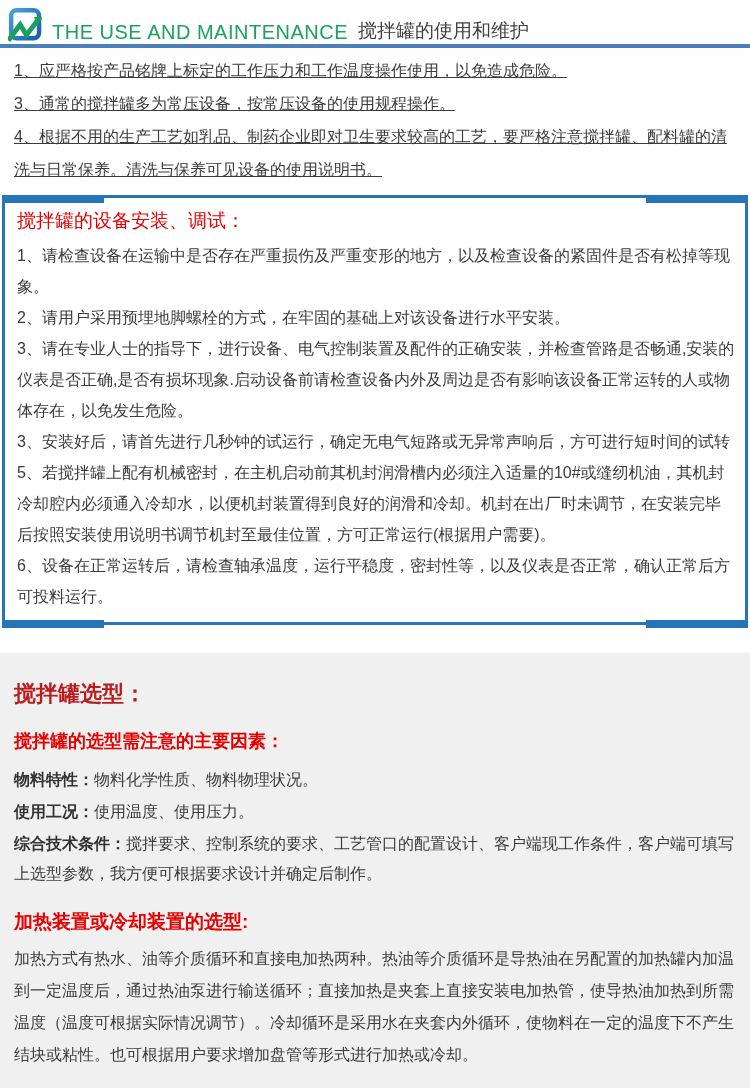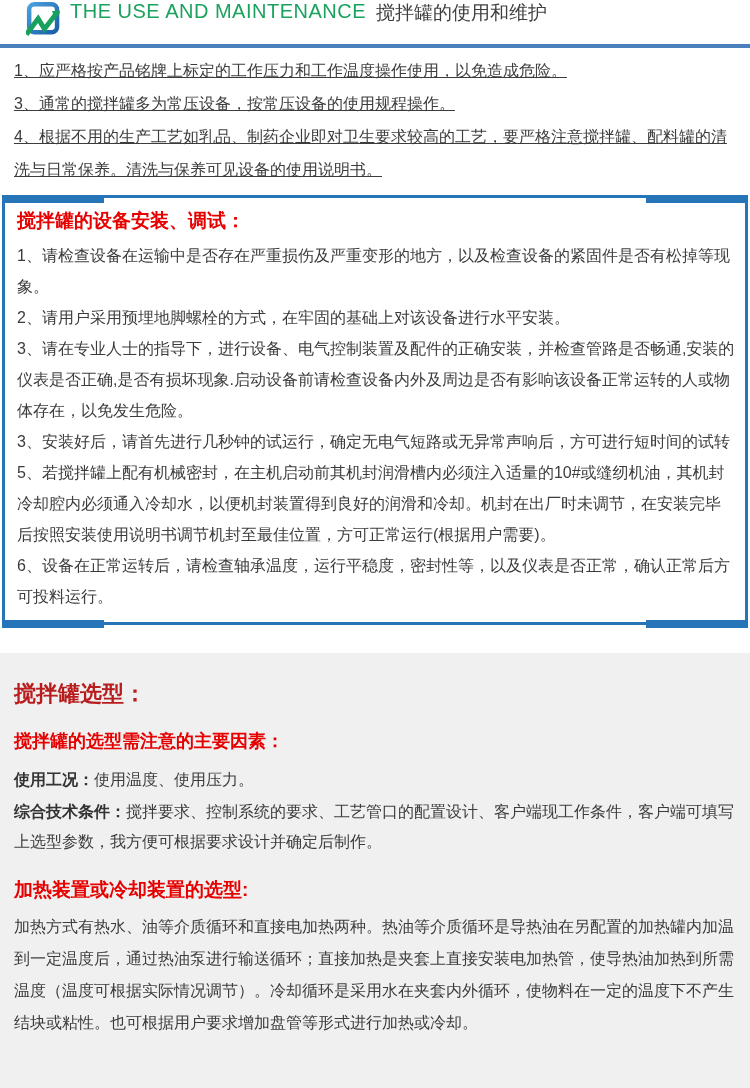--- a/index.html
+++ b/index.html
@@ -11,40 +11,40 @@
     --section-bg:#f0f0f0;
   }
   *{box-sizing:border-box;margin:0;padding:0;}
   html,body{background:#fff;}
   body{
     width:750px;height:1088px;overflow:hidden;
     font-family:"Liberation Sans","DejaVu Sans",sans-serif;
     color:var(--text-dark);
   }
   
-  .header{height:44px;display:flex;align-items:flex-start;padding-left:26px;}
+  .header{height:44px;display:flex;align-items:flex-end;padding-left:8px;}
   .logo{width:36px;height:36px;flex:0 0 auto;margin-top:2px;}
   .title-en{color:var(--brand-green);font-size:20px;letter-spacing:.5px;margin-left:8px;white-space:nowrap;}
   .title-zh{color:#3f3f3f;font-size:19px;margin-left:10px;white-space:nowrap;}
   .divider{height:4px;background:var(--divider-blue);width:750px;}
   
   .intro{padding:6px 14px 0 14px;text-decoration:underline;}
   .intro p{font-size:16px;line-height:33px;color:var(--text-dark);}
   
   .install-box{
     position:relative;margin:9px 2px 0 2px;
     border:3px solid var(--brand-blue);
     padding:6px 10px 10px 12px;
   }
   .corner-bar{position:absolute;background:var(--brand-blue);height:8px;width:102px;}
   .corner-bar.tl{top:-3px;left:-3px;}
   .corner-bar.tr{top:-3px;right:-3px;}
   .corner-bar.bl{bottom:-6px;left:-3px;}
   .corner-bar.br{bottom:-6px;right:-3px;}
-  .install-heading{color:var(--heading-red);font-size:19px;font-weight:bold;line-height:26px;margin:4px 0 6px 0;}
+  .install-heading{color:var(--heading-red);font-size:19px;font-weight:normal;line-height:26px;margin:4px 0 6px 0;}
   .install-box p{font-size:16px;line-height:31px;color:var(--text-dark);}
   
   .selection{background:var(--section-bg);margin-top:28px;padding:26px 14px 0 14px;height:448px;}
   .sel-title{font-size:22px;font-weight:bold;color:#b91c1c;margin:0 0 20px 0;}
   .factors-heading{font-size:18px;font-weight:bold;color:var(--heading-red);margin:0 0 12px 0;}
   .factor{font-size:16px;line-height:30px;margin-bottom:2px;}
   .factor .label{font-weight:bold;color:#333;}
   .heating-heading{font-size:19px;font-weight:bold;color:var(--heading-red);margin:20px 0 8px 0;}
   .heating-text{font-size:16px;line-height:32px;color:var(--text-dark);}
 </style>
@@ -88,19 +88,20 @@
   <p>3、安装好后，请首先进行几秒钟的试运行，确定无电气短路或无异常声响后，方可进行短时间的试转</p>
   <p>5、若搅拌罐上配有机械密封，在主机启动前其机封润滑槽内必须注入适量的10#或缝纫机油，其机封冷却腔内必须通入冷却水，以便机封装置得到良好的润滑和冷却。机封在出厂时未调节，在安装完毕后按照安装使用说明书调节机封至最佳位置，方可正常运行(根据用户需要)。</p>
   <p>6、设备在正常运转后，请检查轴承温度，运行平稳度，密封性等，以及仪表是否正常，确认正常后方可投料运行。</p>
 </div>
 
 <div class="selection">
   <div class="sel-title">搅拌罐选型：</div>
 
   <div class="factors-heading">搅拌罐的选型需注意的主要因素：</div>
 
+  <p class="factor"><span class="label">物料特性：</span><span>物料化学性质、物料物理状况。</span></p>
   <p class="factor"><span class="label">使用工况：</span><span>使用温度、使用压力。</span></p>
   <p class="factor"><span class="label">综合技术条件：</span><span>搅拌要求、控制系统的要求、工艺管口的配置设计、客户端现工作条件，客户端可填写上选型参数，我方便可根据要求设计并确定后制作。</span></p>
 
   <div class="heating-heading">加热装置或冷却装置的选型:</div>
   <p class="heating-text">加热方式有热水、油等介质循环和直接电加热两种。热油等介质循环是导热油在另配置的加热罐内加温到一定温度后，通过热油泵进行输送循环；直接加热是夹套上直接安装电加热管，使导热油加热到所需温度（温度可根据实际情况调节）。冷却循环是采用水在夹套内外循环，使物料在一定的温度下不产生结块或粘性。也可根据用户要求增加盘管等形式进行加热或冷却。</p>
 
 </div>
 
 </body></html>

